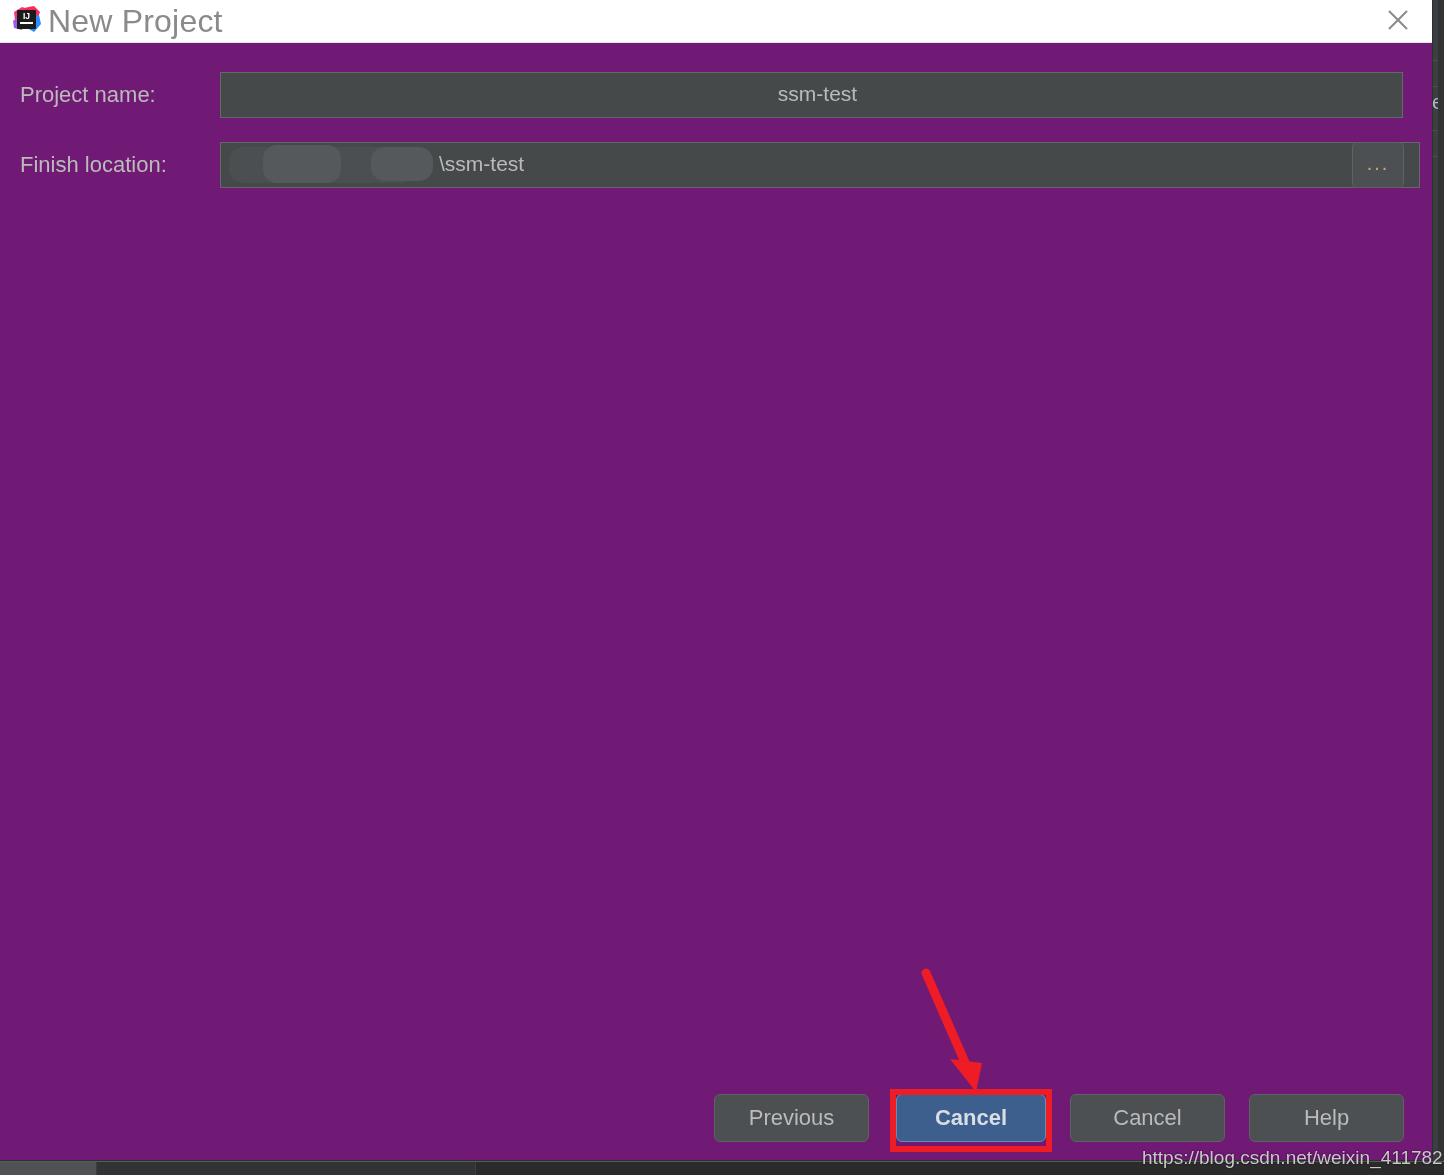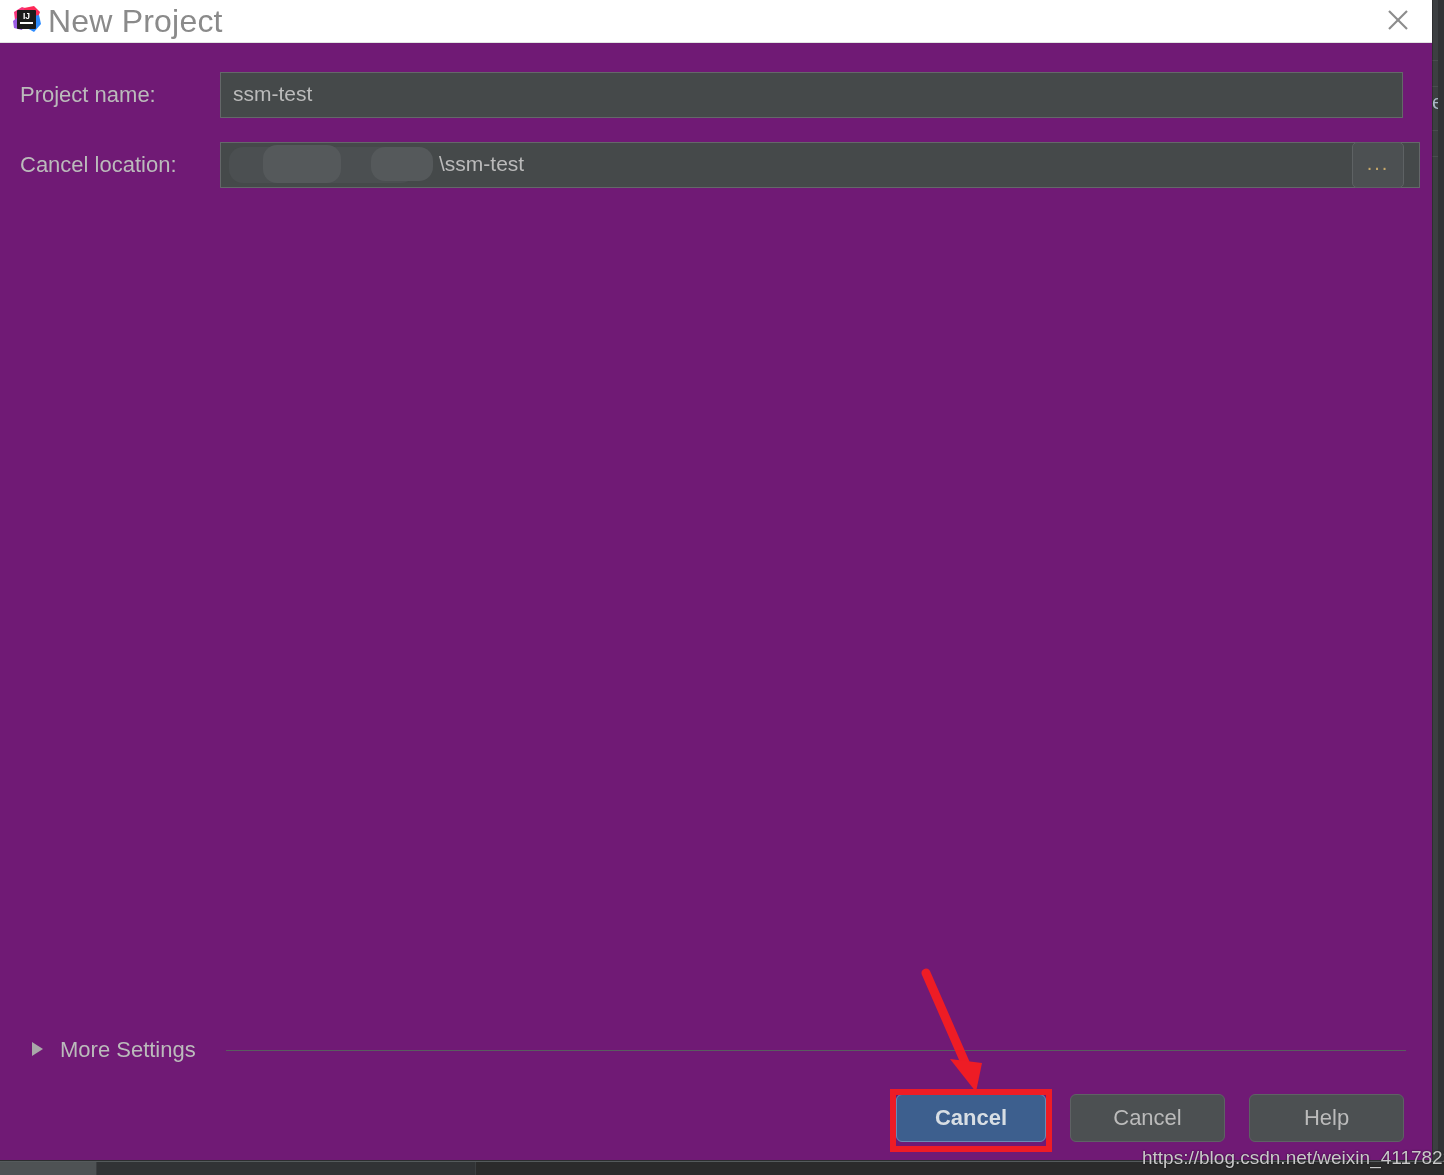--- a/index.html
+++ b/index.html
@@ -145,20 +145,21 @@
     font-size: 21px;
     padding-left: 12px;
     line-height: 42px;
     height: 46px;
     white-space: nowrap;
     overflow: hidden;
   }
   #input-project-name {
     left: 220px; top: 30px;
     width: 1183px;
+    text-align: center;
   }
   #input-project-location {
     left: 220px; top: 100px;
     width: 1200px;
   }
   
   .redact {
     position: absolute;
     background: #55595b;
     border-radius: 14px;
@@ -320,38 +321,34 @@
         <line x1="20" y1="2" x2="2" y2="20" stroke="#8c8c8c" stroke-width="2.2"></line>
       </svg>
     </div>
   </div>
 
   <div id="form-area">
 
     <div class="field-label" id="label-project-name">Project name:</div>
     <div class="text-input" id="input-project-name" title="Project name">ssm-test</div>
 
-    <div class="field-label" id="label-project-location">Cancel location:</div>
+    <div class="field-label" id="label-project-location">Finish location:</div>
     <div class="text-input" id="input-project-location" title="Project location">
       <div class="redact" id="redact-a"></div>
       <div class="redact" id="redact-b"></div>
       <div class="redact" id="redact-c"></div>
       <span class="loc-text" style="position:absolute; left:218px; top:0;">\ssm-test</span>
     </div>
 
     <div id="browse-button">...</div>
   </div>
 
-  <div id="more-settings-row">
-    <div id="more-settings-triangle"></div>
-    <div id="more-settings-label">More Settings</div>
-    <div id="more-settings-separator"></div>
-  </div>
 
   <div id="button-bar">
+    <div class="dlg-button" id="btn-previous">Previous</div>
     <div id="btn-finish">Cancel</div>
     <div class="dlg-button" id="btn-cancel">Cancel</div>
     <div class="dlg-button" id="btn-help">Help</div>
   </div>
 </div>
 
 <div id="finish-highlight-box"></div>
 
 <div id="annotation-arrow">
   <svg width="140" height="150" viewBox="0 0 140 150">

